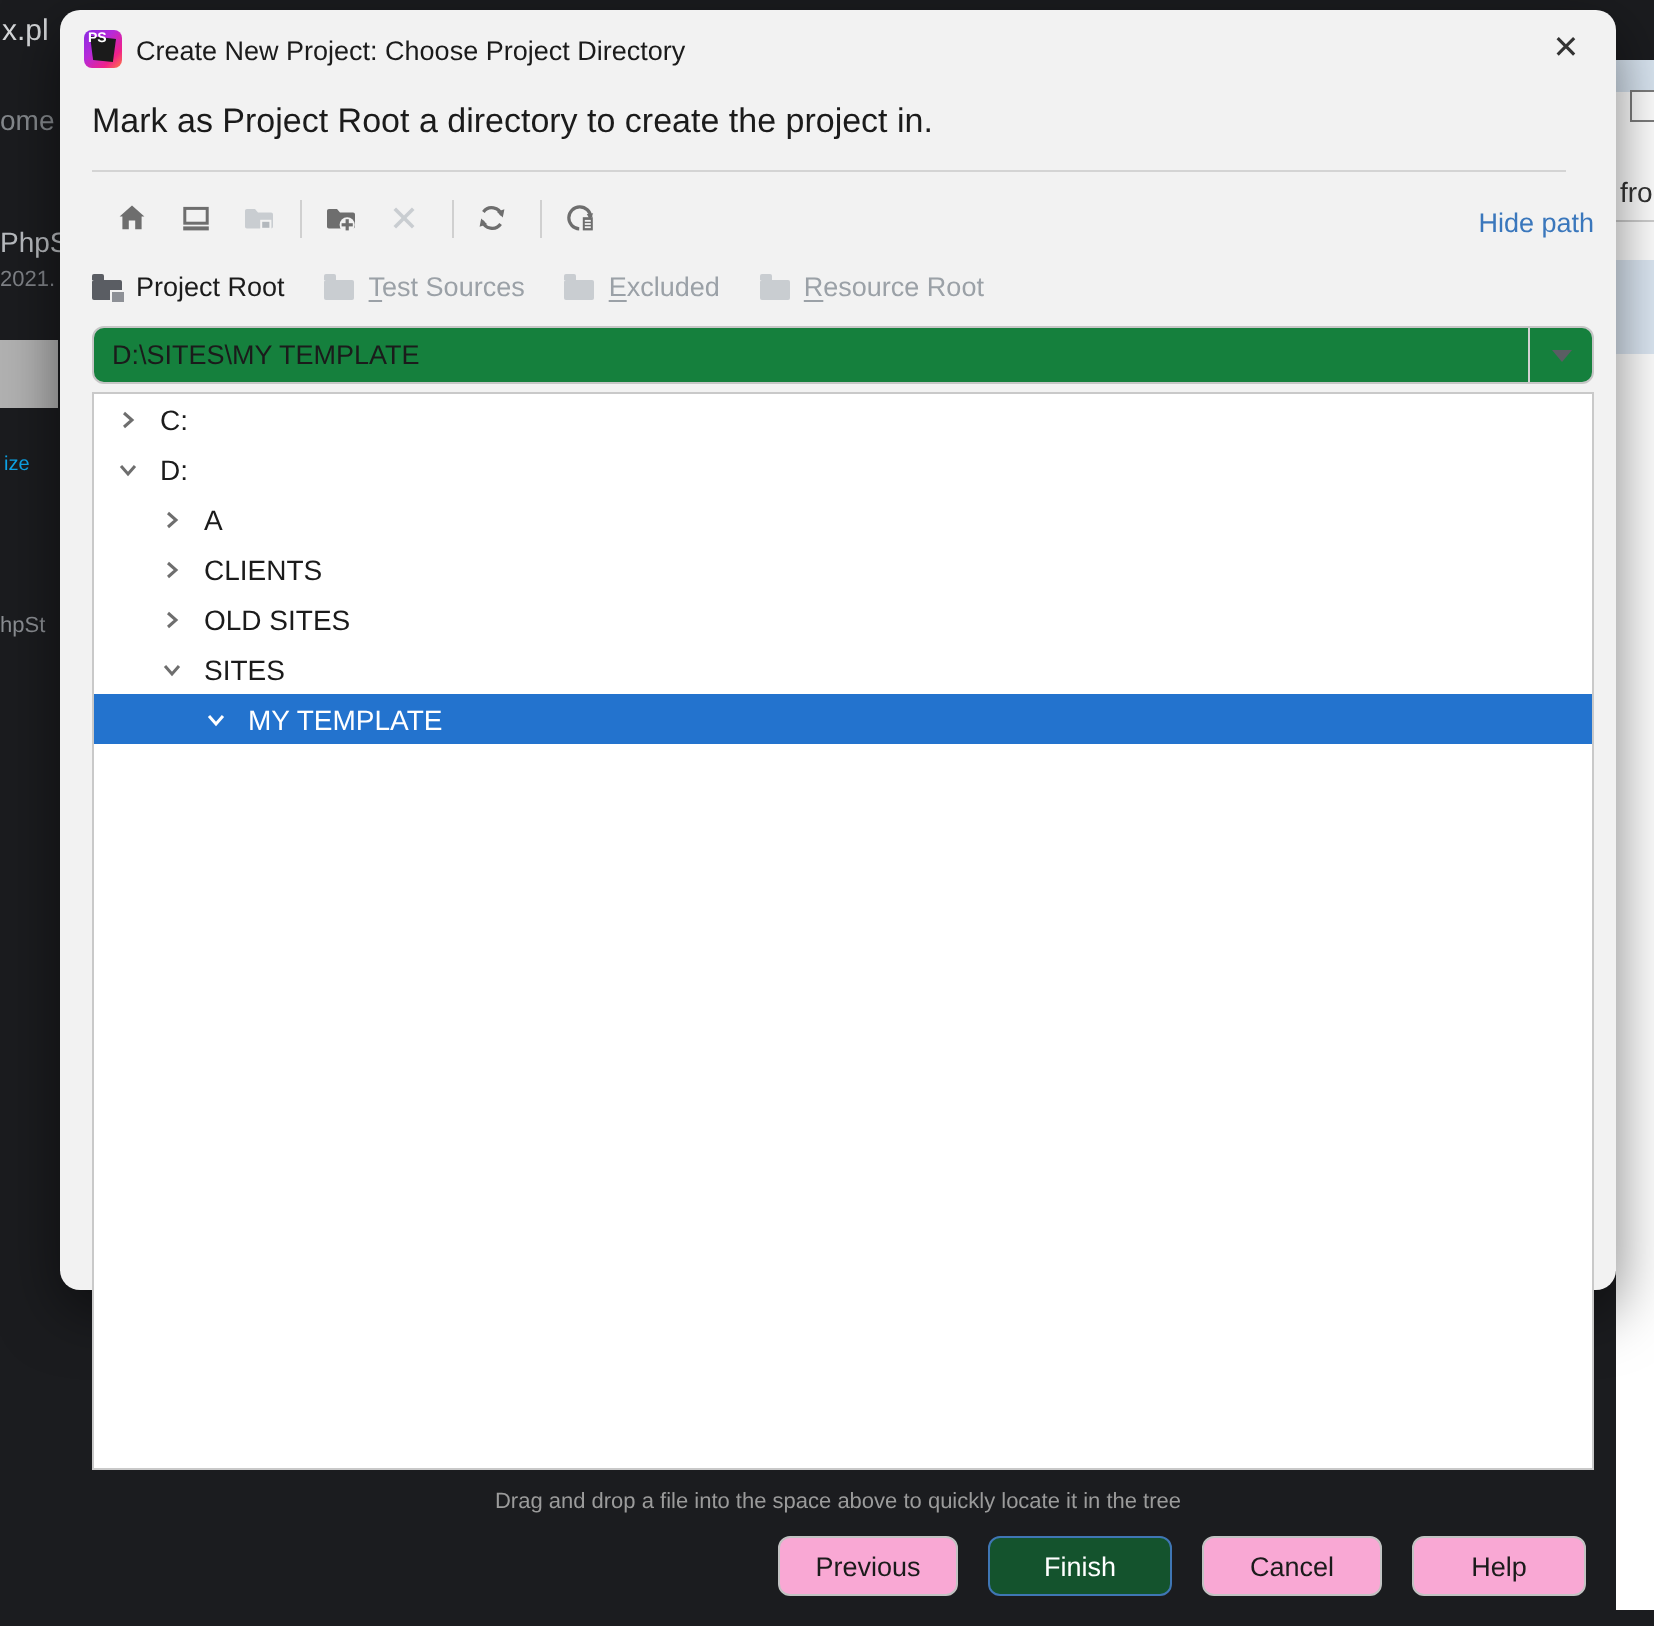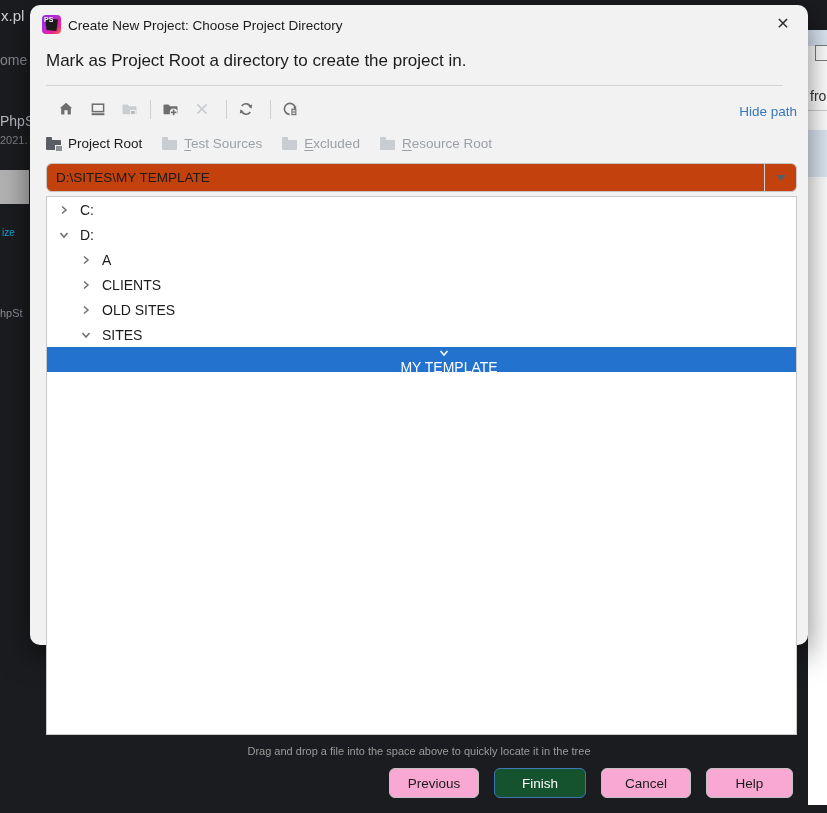--- a/index.html
+++ b/index.html
@@ -60,36 +60,36 @@
   .mark-item{display:flex;align-items:center;margin-right:20px;font-size:13.5px;cursor:pointer;}
   .mark-item .lbl{color:#1b1b1b;}
   .mark-item.disabled .lbl{color:#9ba1a7;cursor:default;}
   .mn{text-decoration:underline;text-underline-offset:2px;}
   .folder{position:relative;width:15px;height:10px;border-radius:1px;margin:3px 7px 0 0;background:#5a5d63;}
   .folder::before{content:'';position:absolute;top:-3px;left:0;width:6px;height:3px;background:inherit;border-radius:1px 1px 0 0;}
   .folder.badged::after{content:'';position:absolute;right:-2px;bottom:-2px;width:6px;height:5px;background:#8d9096;border:1px solid #f2f2f2;}
   .folder.gray{background:#c9cdd1;}
   
   .combo{
-    position:absolute;left:16px;top:158px;width:751px;height:29px;background:#c2410c;
+    position:absolute;left:16px;top:158px;width:751px;height:29px;background:#15803d;
     border:1px solid #c6c6c6;border-radius:6px;display:flex;box-sizing:border-box;
   }
   .combo-value{flex:1;font-size:13.5px;color:#1b1b1b;line-height:27px;padding-left:9px;overflow:hidden;white-space:nowrap;}
   .combo-btn{width:31px;border-left:1px solid #d2d2d2;display:flex;align-items:center;justify-content:center;cursor:pointer;border-radius:0 6px 6px 0;}
   .combo-arrow{width:0;height:0;border-left:5px solid transparent;border-right:5px solid transparent;border-top:6px solid #5a5d63;}
   
   .tree{
     position:absolute;left:16px;top:191px;width:751px;height:539px;background:#fff;
     border:1px solid #c9c9c9;box-sizing:border-box;overflow:hidden;
   }
   .row{position:relative;height:25px;display:flex;align-items:center;font-size:14px;color:#1b1b1b;cursor:pointer;}
   .row .chev{color:#6e6e6e;width:12px;height:12px;margin-right:10px;flex:0 0 12px;display:flex;align-items:center;justify-content:center;}
   .row.lvl0{padding-left:11px;}
   .row.lvl1{padding-left:33px;}
-  .row.lvl2{padding-left:55px;flex-direction:column;}
+  .row.lvl2{padding-left:55px;}
   .row.selected{background:#2373ce;color:#fff;}
   .row.selected .chev{color:#fff;}
   
   .hint{position:absolute;left:0;top:740px;width:100%;text-align:center;font-size:11px;color:#9b9b9b;}
   .btn-row{position:absolute;right:15px;top:763px;display:flex;gap:15px;}
   .btn{
     height:30px;box-sizing:border-box;border:1px solid #c2c2c2;border-radius:6px;background:#f9a8d4;
     font-size:13.5px;color:#1b1b1b;display:flex;align-items:center;justify-content:center;cursor:pointer;
     font-family:"Liberation Sans",sans-serif;
   }

